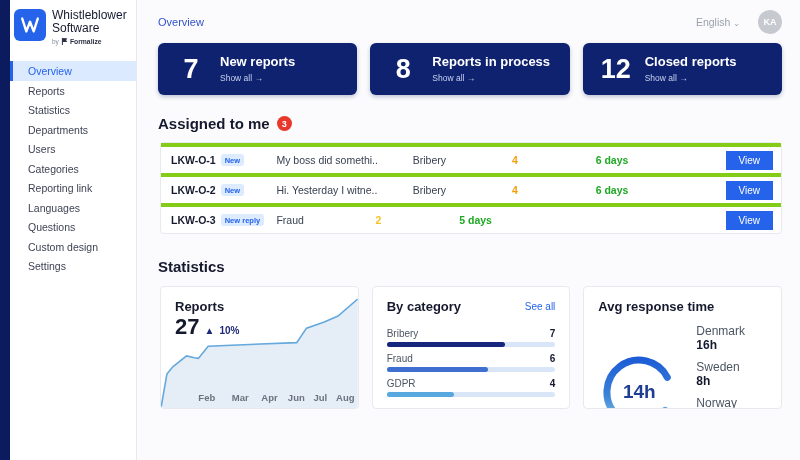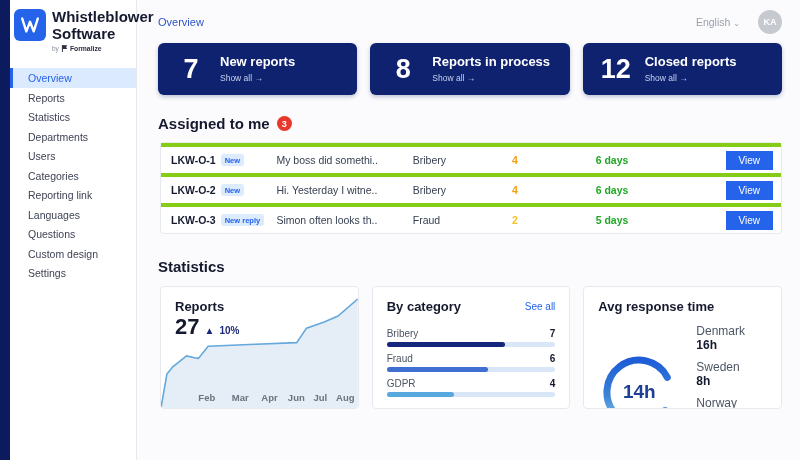--- a/index.html
+++ b/index.html
@@ -6,21 +6,21 @@
   html,body { width:800px; height:460px; overflow:hidden;
     font-family:"Liberation Sans", sans-serif; background:#fbfbfd; color:#1f2430; }
 
   
   .rail { position:fixed; left:0; top:0; width:10px; height:460px; background:#0c1a5e; }
   .sidebar { position:fixed; left:10px; top:0; width:127px; height:460px;
     background:#ffffff; border-right:1px solid #e7e9ef; }
   .logo-row { display:flex; gap:6px; padding:9px 6px 10px 4px; align-items:flex-start; }
   .logo-sq { width:32px; height:32px; border-radius:6px; background:#2563eb;
     display:flex; align-items:center; justify-content:center; flex:0 0 auto; }
-  .brand-name { font-size:15px; font-weight:bold; color:#15192e; line-height:1.1; }
+  .brand-name { font-size:12px; font-weight:normal; color:#15192e; line-height:1.1; }
   .byline { font-size:6.5px; color:#8a8fa0; margin-top:3px; display:flex; align-items:center; gap:2px; }
   .byline b { color:#2b2f42; font-size:6.8px; }
   .nav { margin-top:6px; }
   .nav-item { font-size:10.5px; color:#3f4254; padding:4px 0 4px 15px; height:19.5px;
     border-left:3px solid transparent; cursor:pointer; white-space:nowrap; }
   .nav-item.active { background:#dbeafe; border-left-color:#2563eb; color:#2563eb; }
 
   
   .main { margin-left:137px; width:663px; height:460px; position:relative; }
   .topbar { display:flex; justify-content:space-between; align-items:center; padding:10px 18px 4px 21px; }
@@ -218,21 +218,20 @@
       <div class="cell c-act">
           <button class="view-btn">View</button>
         </div>
     </div>
 
     <div class="t-row">
       <div class="cell c-id">
         <span>LKW-O-3</span>
         <span class="mini-badge">New reply</span>
       </div>
-      <div class="cell c-subj">Simon often looks th..</div>
       <div class="cell c-cat">Fraud</div>
       <div class="cell c-sev" style="color: rgb(245, 192, 38);">2</div>
       <div class="cell c-dead" style="color: rgb(31, 168, 36);">5 days</div>
       <div class="cell c-act">
           <button class="view-btn">View</button>
         </div>
     </div>
   </div>
 
   <div class="stats-head">

